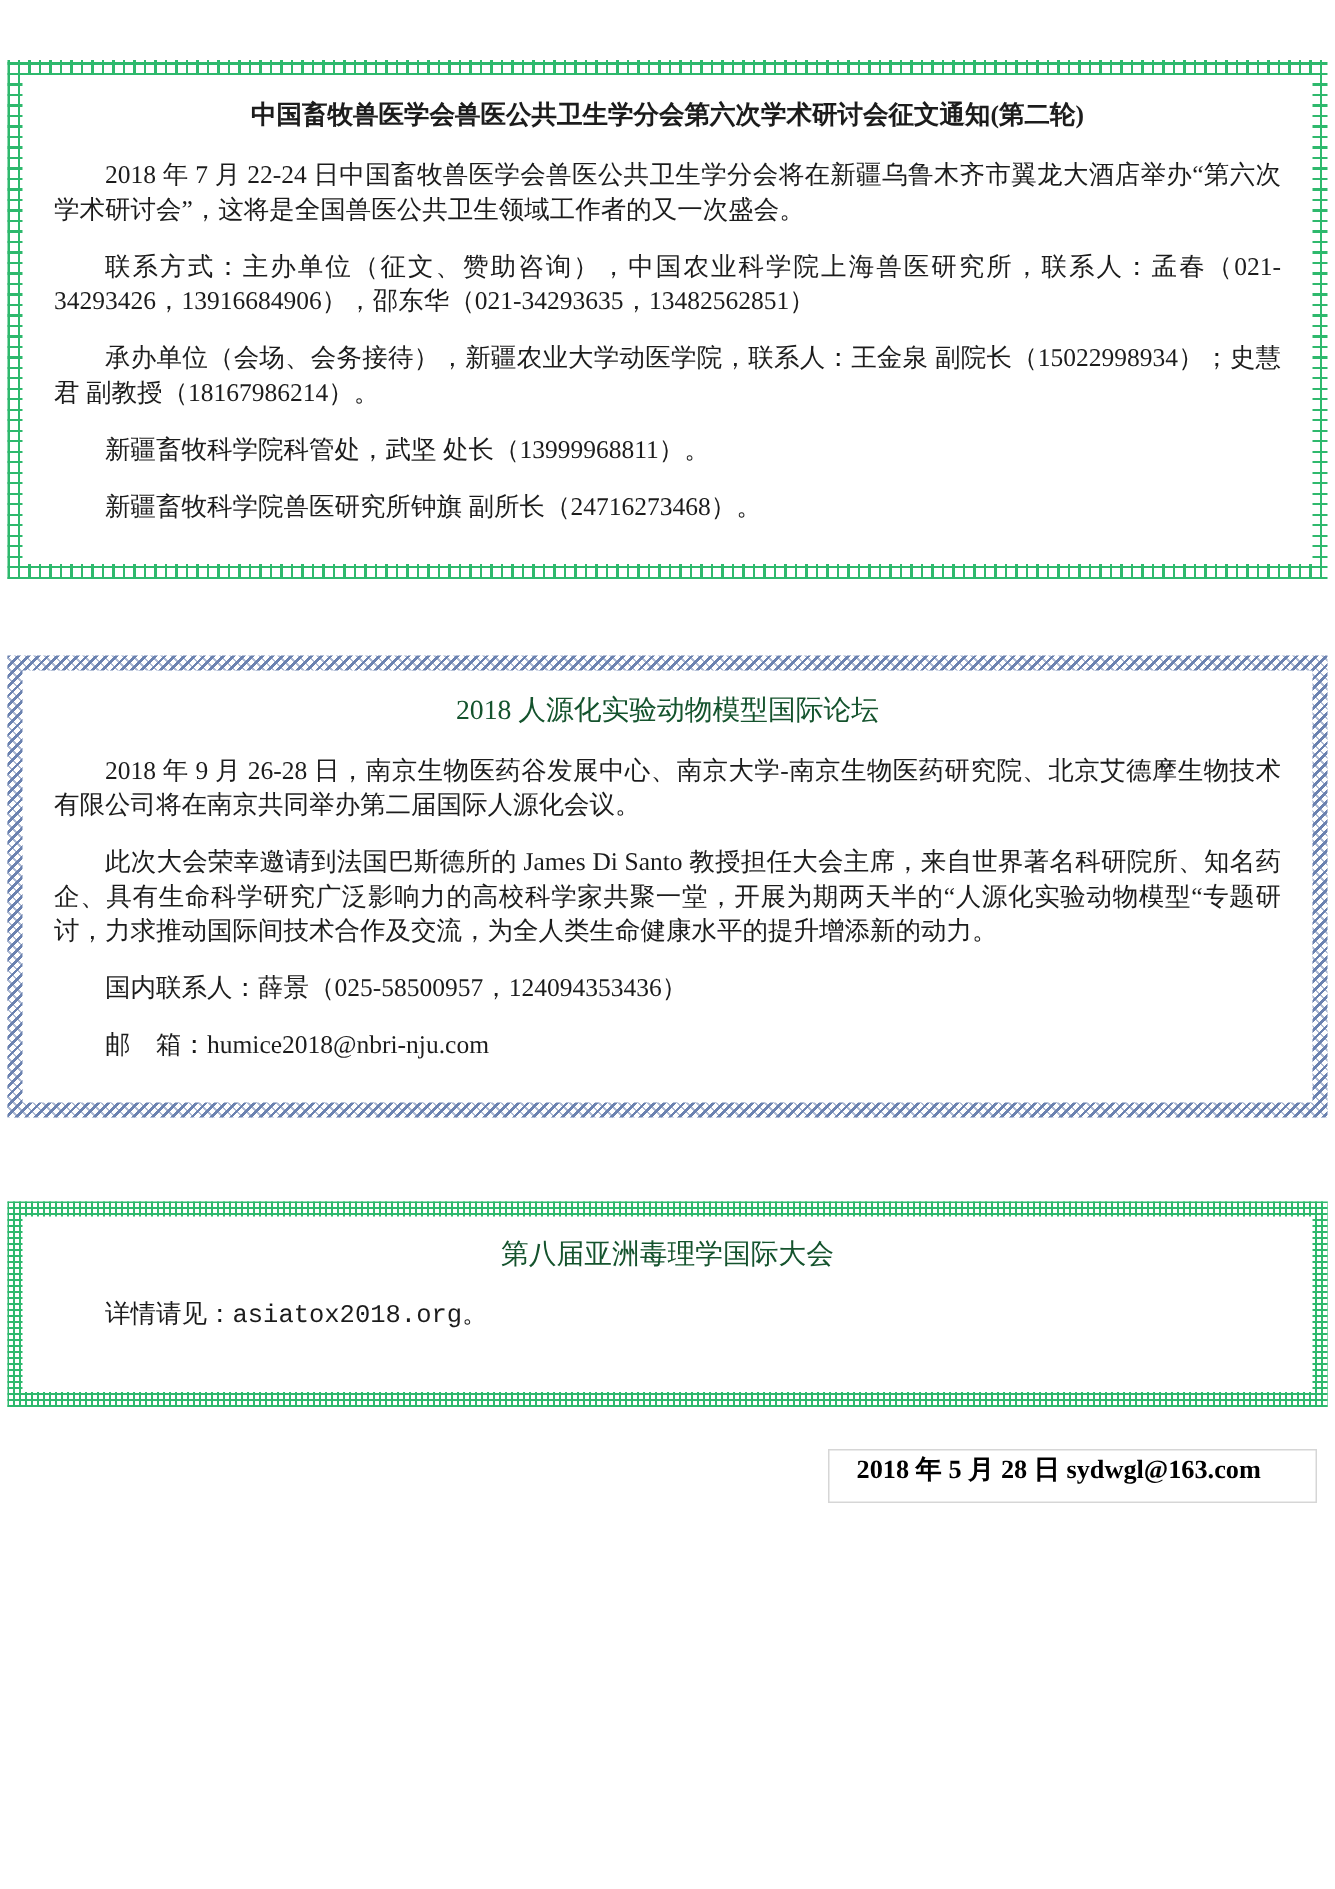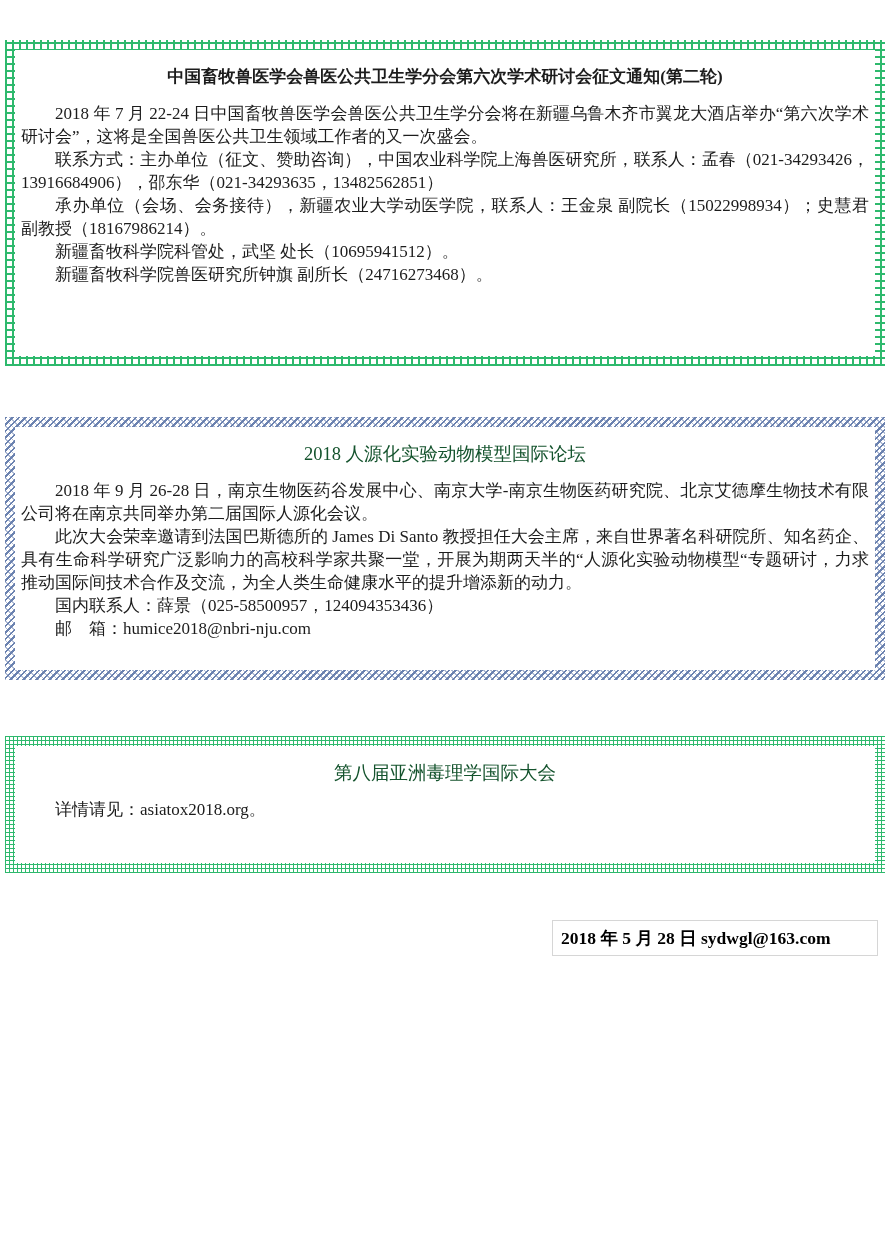--- a/index.html
+++ b/index.html
@@ -45,64 +45,63 @@
   }
   .notice-inner {
     background: #ffffff;
     padding: 10px 6px 12px 6px;
     box-sizing: border-box;
   }
   #notice-1 .notice-inner { min-height: 306px; }
   #notice-2 .notice-inner { min-height: 243px; }
   #notice-3 .notice-inner { min-height: 117px; }
   #notice-2 { margin-top: 51px; }
-  #notice-3 { margin-top: 56px; }
+  #notice-3 { margin-top: 56px; font-family: Liberation Mono, monospace; }
   
   .notice-title {
     text-align: center;
     line-height: 26px;
     margin: 4px 0 12px 0;
   }
   .notice-title.bold { font-weight: bold; font-size: 17px; }
   .notice-title.plain { font-weight: normal; font-size: 18.5px; color: #14532d; }
   .notice-body p {
-    margin: 0;
+    margin: 15px;
     text-indent: 2em;
     text-align: justify;
     line-height: 23px;
   }
   
   .footer-box {
-    margin-top: 47px;
+    margin-top: 28px;
     margin-left: 552px;
     width: 326px;
     height: 36px;
     border: 1px solid #d6d6d6;
     box-sizing: border-box;
     display: flex;
-    align-items: center;
-    padding-left: 8px;
+    padding-left: 18px;
     font-weight: bold;
     font-size: 17.5px;
     color: #000000;
   }
 </style>
 </head>
 <body>
 
 <div class="page">
 
   <div id="notice-1" class="notice-frame frame-green-crenellated">
     <div class="notice-inner">
       <div class="notice-title bold">中国畜牧兽医学会兽医公共卫生学分会第六次学术研讨会征文通知(第二轮)</div>
       <div class="notice-body">
         <p>2018 年 7 月 22-24 日中国畜牧兽医学会兽医公共卫生学分会将在新疆乌鲁木齐市翼龙大酒店举办“第六次学术研讨会”，这将是全国兽医公共卫生领域工作者的又一次盛会。</p>
         <p>联系方式：主办单位（征文、赞助咨询），中国农业科学院上海兽医研究所，联系人：孟春（021-34293426，13916684906），邵东华（021-34293635，13482562851）</p>
         <p>承办单位（会场、会务接待），新疆农业大学动医学院，联系人：王金泉 副院长（15022998934）；史慧君 副教授（18167986214）。</p>
-        <p>新疆畜牧科学院科管处，武坚 处长（10695941512）。</p>
+        <p>新疆畜牧科学院科管处，武坚 处长（13999968811）。</p>
         <p>新疆畜牧科学院兽医研究所钟旗 副所长（24716273468）。</p>
       </div>
     </div>
   </div>
 
   <div id="notice-2" class="notice-frame frame-blue-zigzag">
     <div class="notice-inner">
       <div class="notice-title plain">2018 人源化实验动物模型国际论坛</div>
       <div class="notice-body">
         <p>2018 年 9 月 26-28 日，南京生物医药谷发展中心、南京大学-南京生物医药研究院、北京艾德摩生物技术有限公司将在南京共同举办第二届国际人源化会议。</p>

